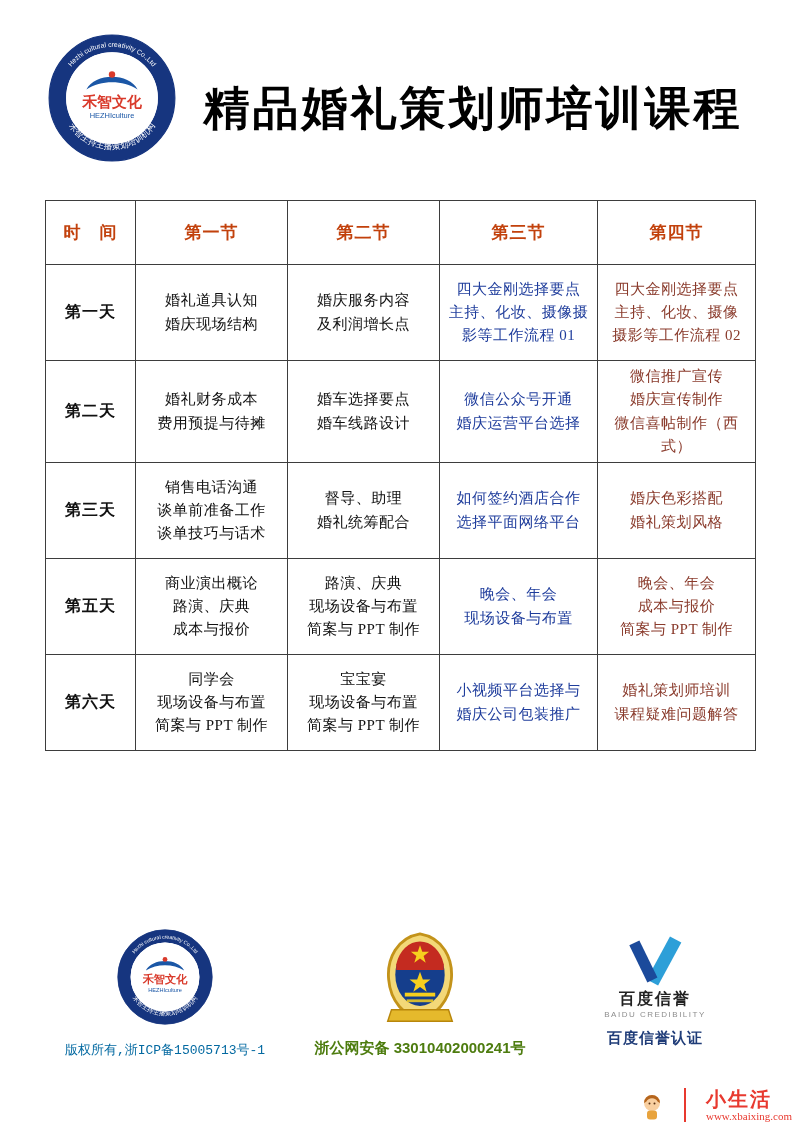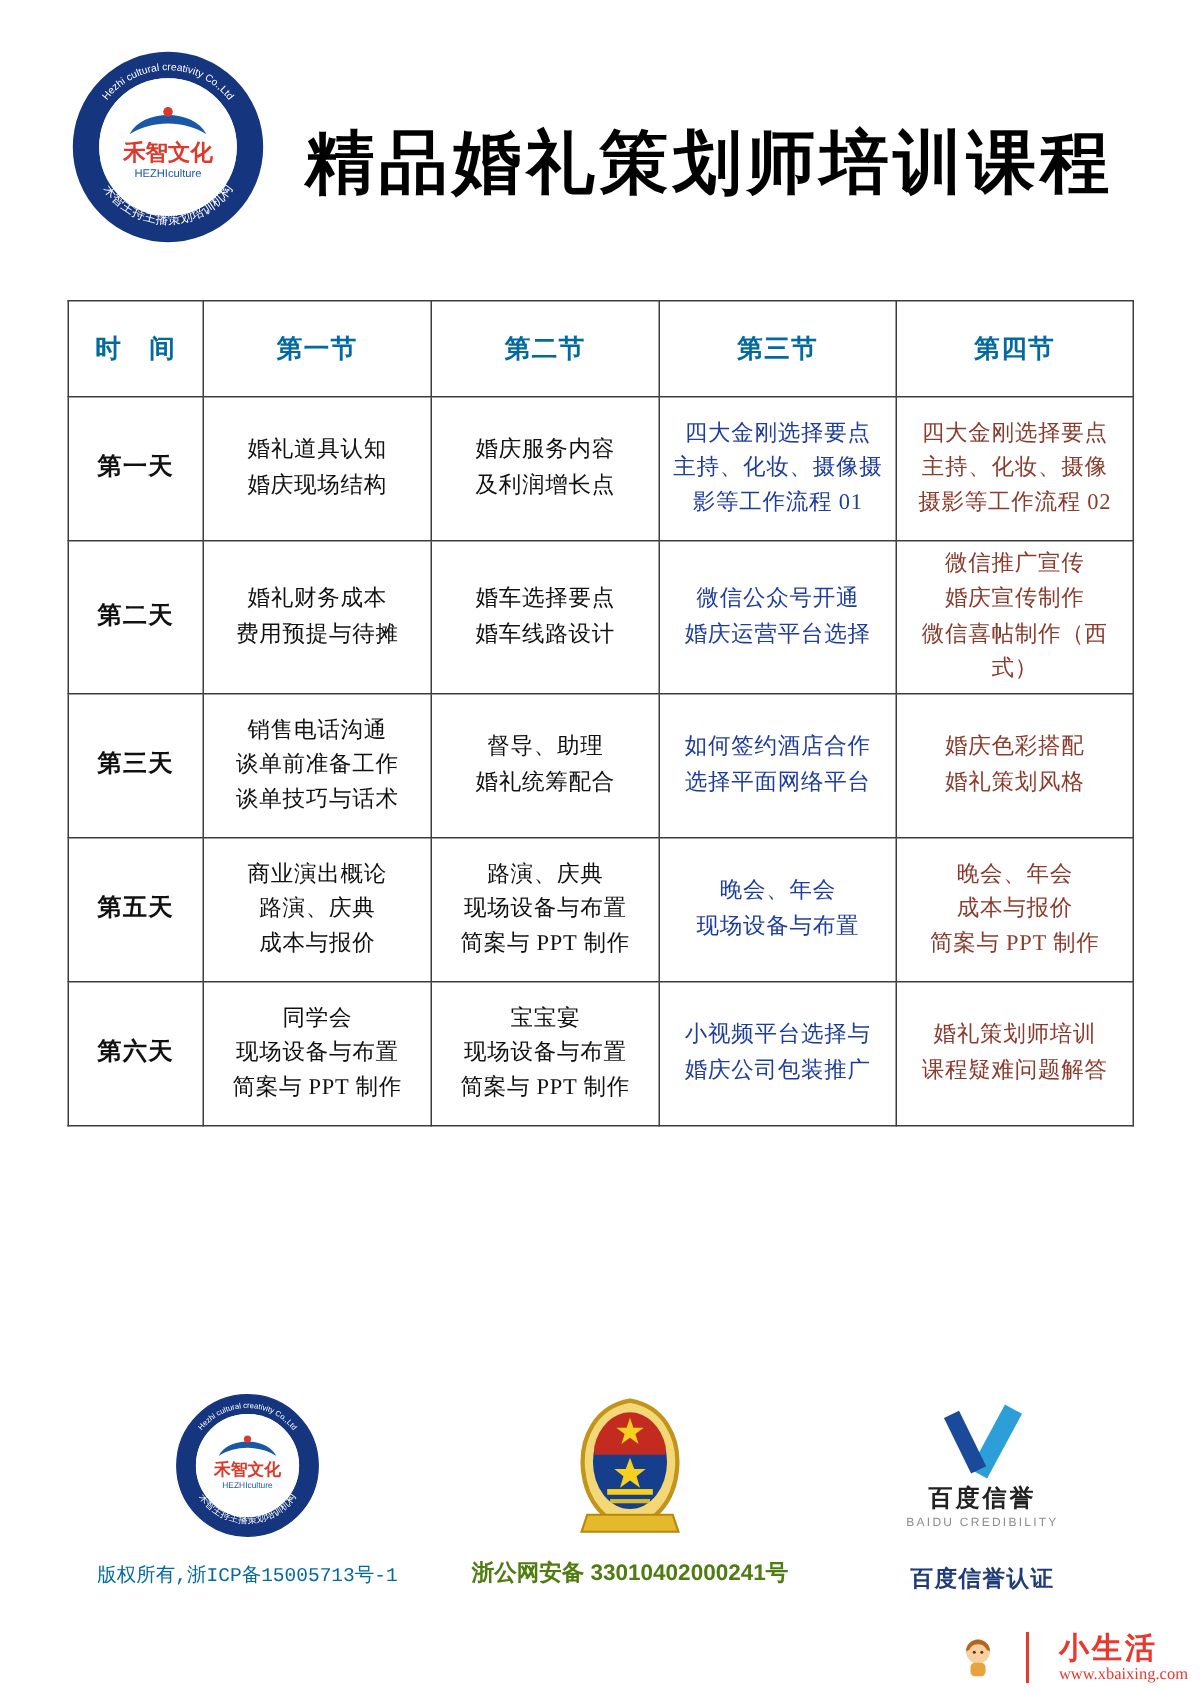--- a/index.html
+++ b/index.html
@@ -25,21 +25,21 @@
   .schedule {
     position: absolute; left: 45px; top: 200px; width: 710px;
     border-collapse: collapse; table-layout: fixed;
   }
   .schedule th, .schedule td {
     border: 1px solid #3d3d3d; text-align: center; vertical-align: middle;
     white-space: pre-line; padding: 4px 2px;
   }
   .schedule thead tr { height: 64px; }
   .schedule tbody tr { height: 96px; }
-  .schedule th { font-size: 17px; font-weight: bold; letter-spacing: 1px; color: #0369a1; }
+  .schedule th { font-size: 17px; font-weight: bold; letter-spacing: 1px; color: #c2410c; }
   .schedule td { font-size: 15px; line-height: 1.55; letter-spacing: 0.5px; color: #111; }
   .schedule td.day { font-size: 16px; font-weight: bold; letter-spacing: 1px; }
   .schedule td.c3 { color: var(--session3, #1f3d9c); }
   .schedule td.c4 { color: var(--session4, #8a3b2c); }
 
   
   .footer {
     position: absolute; top: 925px; left: 0; width: 800px;
     display: flex; justify-content: space-between; align-items: flex-start;
     padding: 0 55px;
@@ -49,26 +49,26 @@
   .footer-col.center { width: 240px; }
   .footer-col.right  { width: 180px; }
   .footer-iconarea { height: 104px; display: flex; flex-direction: column; align-items: center; justify-content: center; }
   .footer-logo-svg { width: 96px; height: 96px; display: block; }
   .badge-svg { width: 80px; height: 95px; display: block; }
   .copyright { margin-top: 12px; font-size: 13px; color: #0369a1; font-family: Liberation Mono, monospace; }
   .police-text { margin-top: 10px; font-size: 15px; font-weight: bold; color: #4d7c0f; font-family: "Liberation Sans", sans-serif; }
   .baidu-logo-svg { width: 62px; height: 52px; display: block; }
   .baidu-title { font-size: 16px; font-weight: bold; color: #222; margin-top: 2px; letter-spacing: 2px; }
   .baidu-sub { font-size: 8px; color: #8d8d8d; letter-spacing: 1.5px; font-family: "Liberation Sans", sans-serif; }
-  .baidu-cert { margin-top: 14px; font-size: 15px; font-weight: bold; color: #1f3c78; letter-spacing: 1px; }
+  .baidu-cert { font-size: 15px; font-weight: bold; color: #1f3c78; letter-spacing: 1px; }
 
   
   .watermark {
     position: absolute; right: 8px; bottom: 6px;
-    display: flex; align-items: flex-start; gap: 20px;
+    display: flex; align-items: flex-end; gap: 20px;
   }
   .wm-icon-svg { width: 24px; height: 32px; display: block; }
   .wm-divider { width: 2px; height: 34px; background: var(--accent-red, #e8392f); }
   .wm-textblock { display: flex; flex-direction: column; line-height: 1.1; }
   .wm-name { color: var(--accent-red, #e8392f); font-size: 20px; font-weight: bold; letter-spacing: 2px; }
   .wm-url  { color: var(--accent-red, #e8392f); font-size: 11px; font-family: Liberation Serif, serif; }
 </style>
 </head>
 <body>
 

